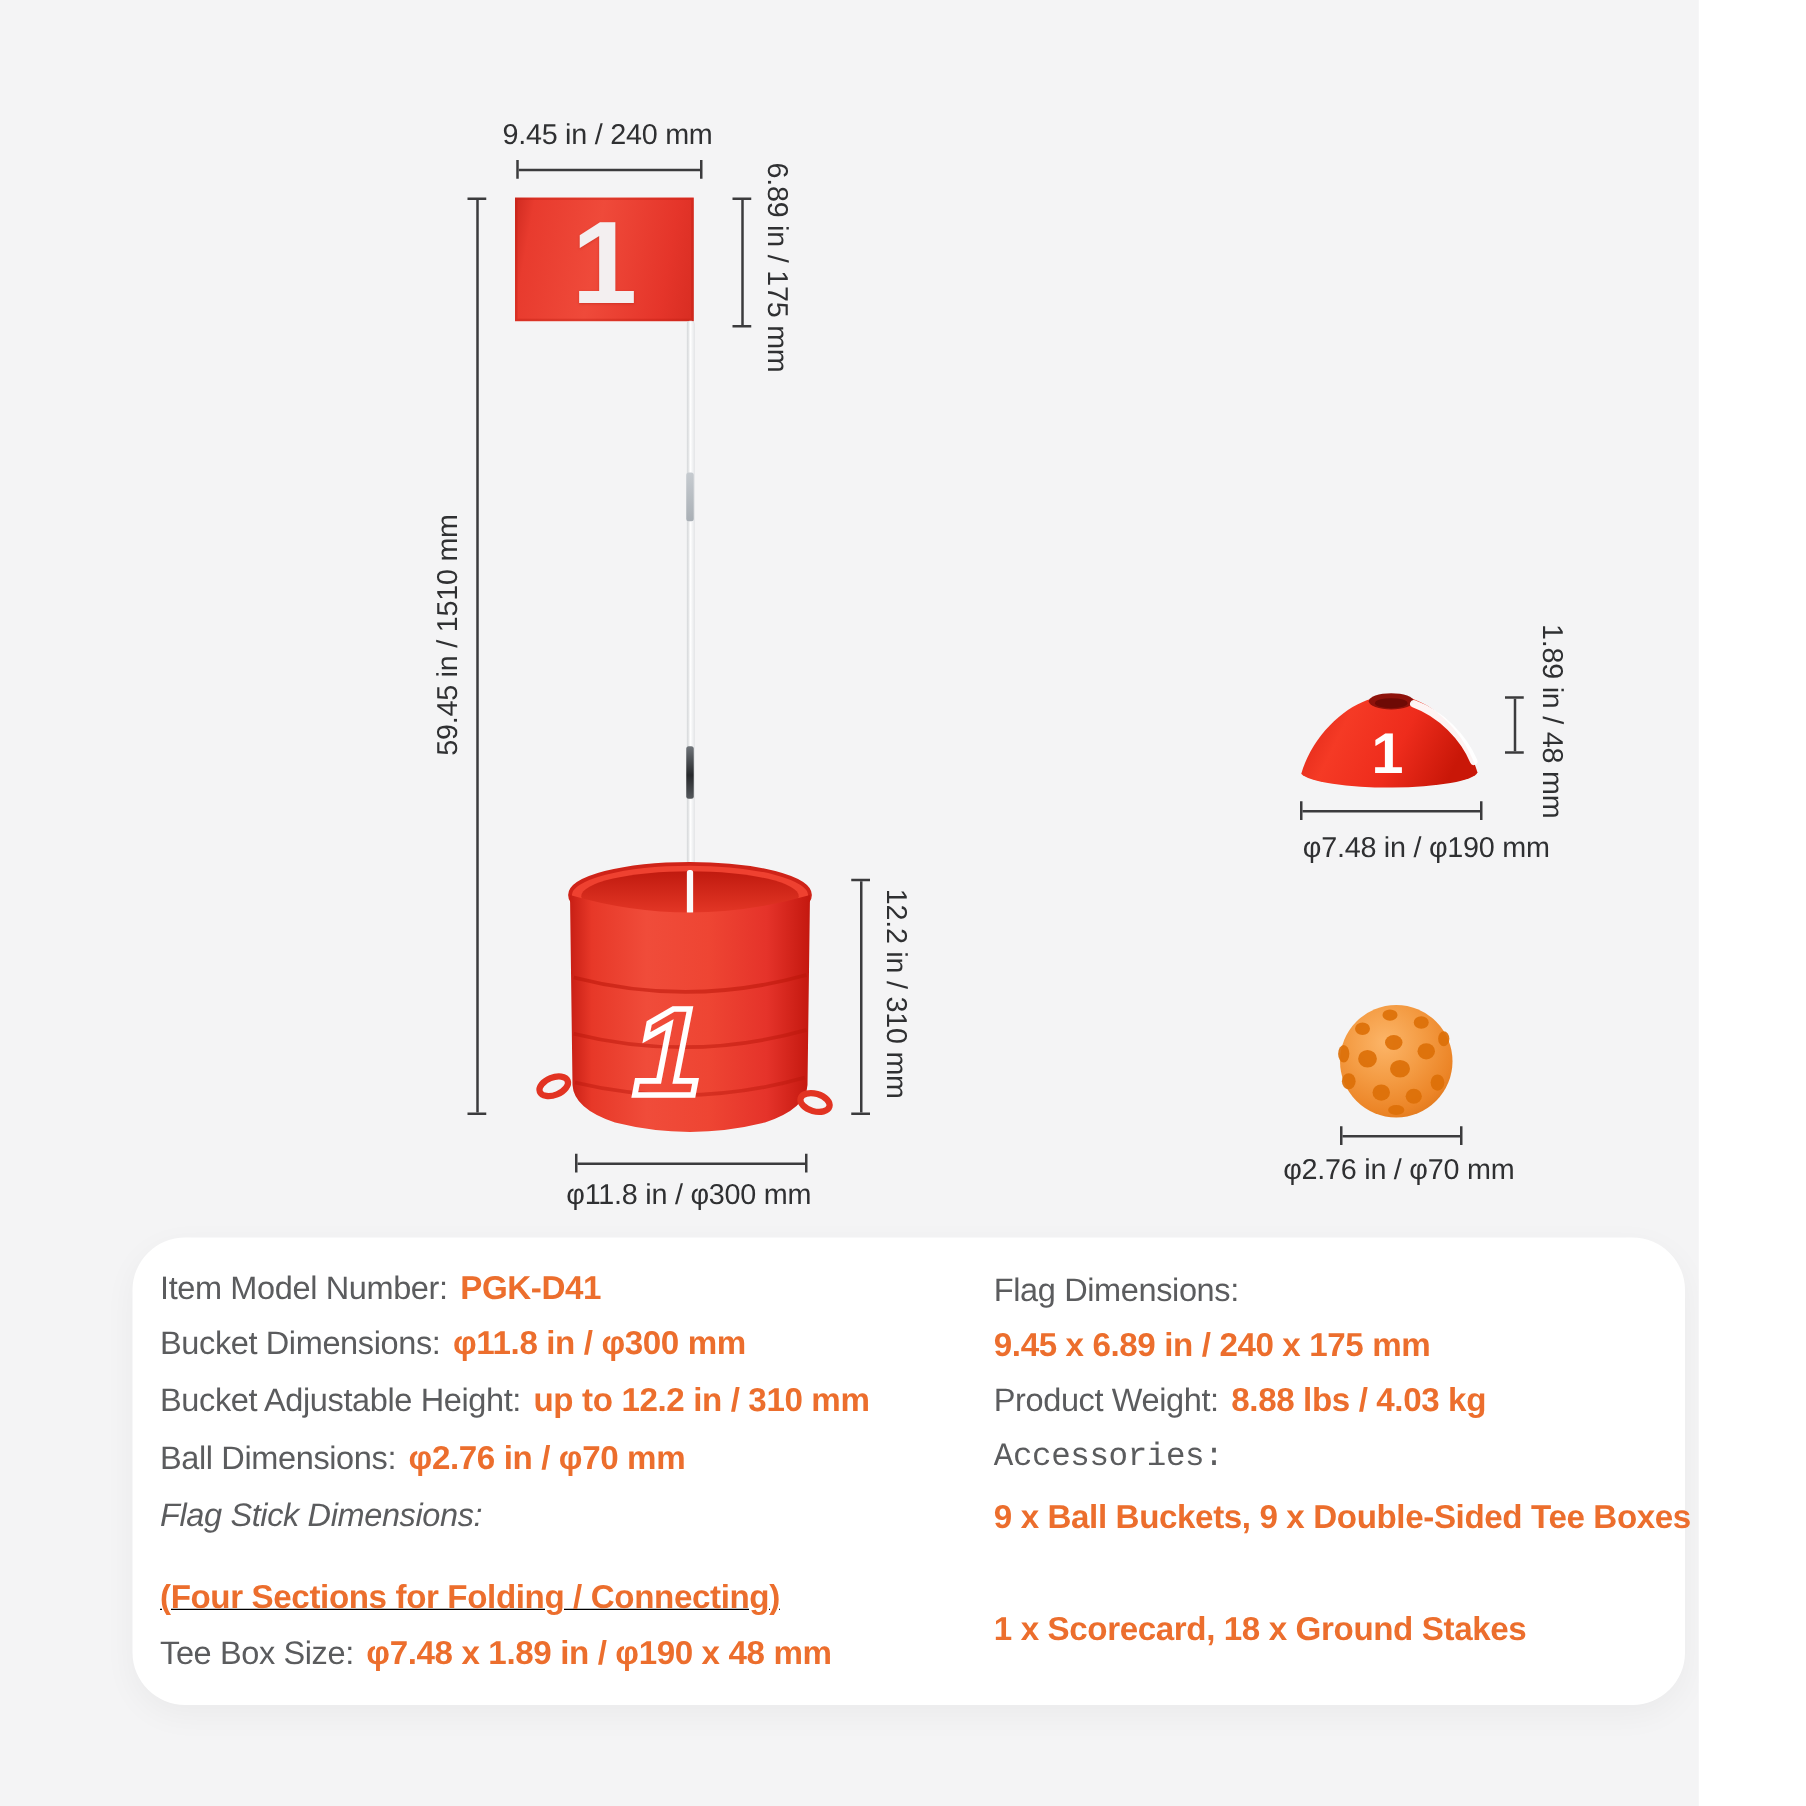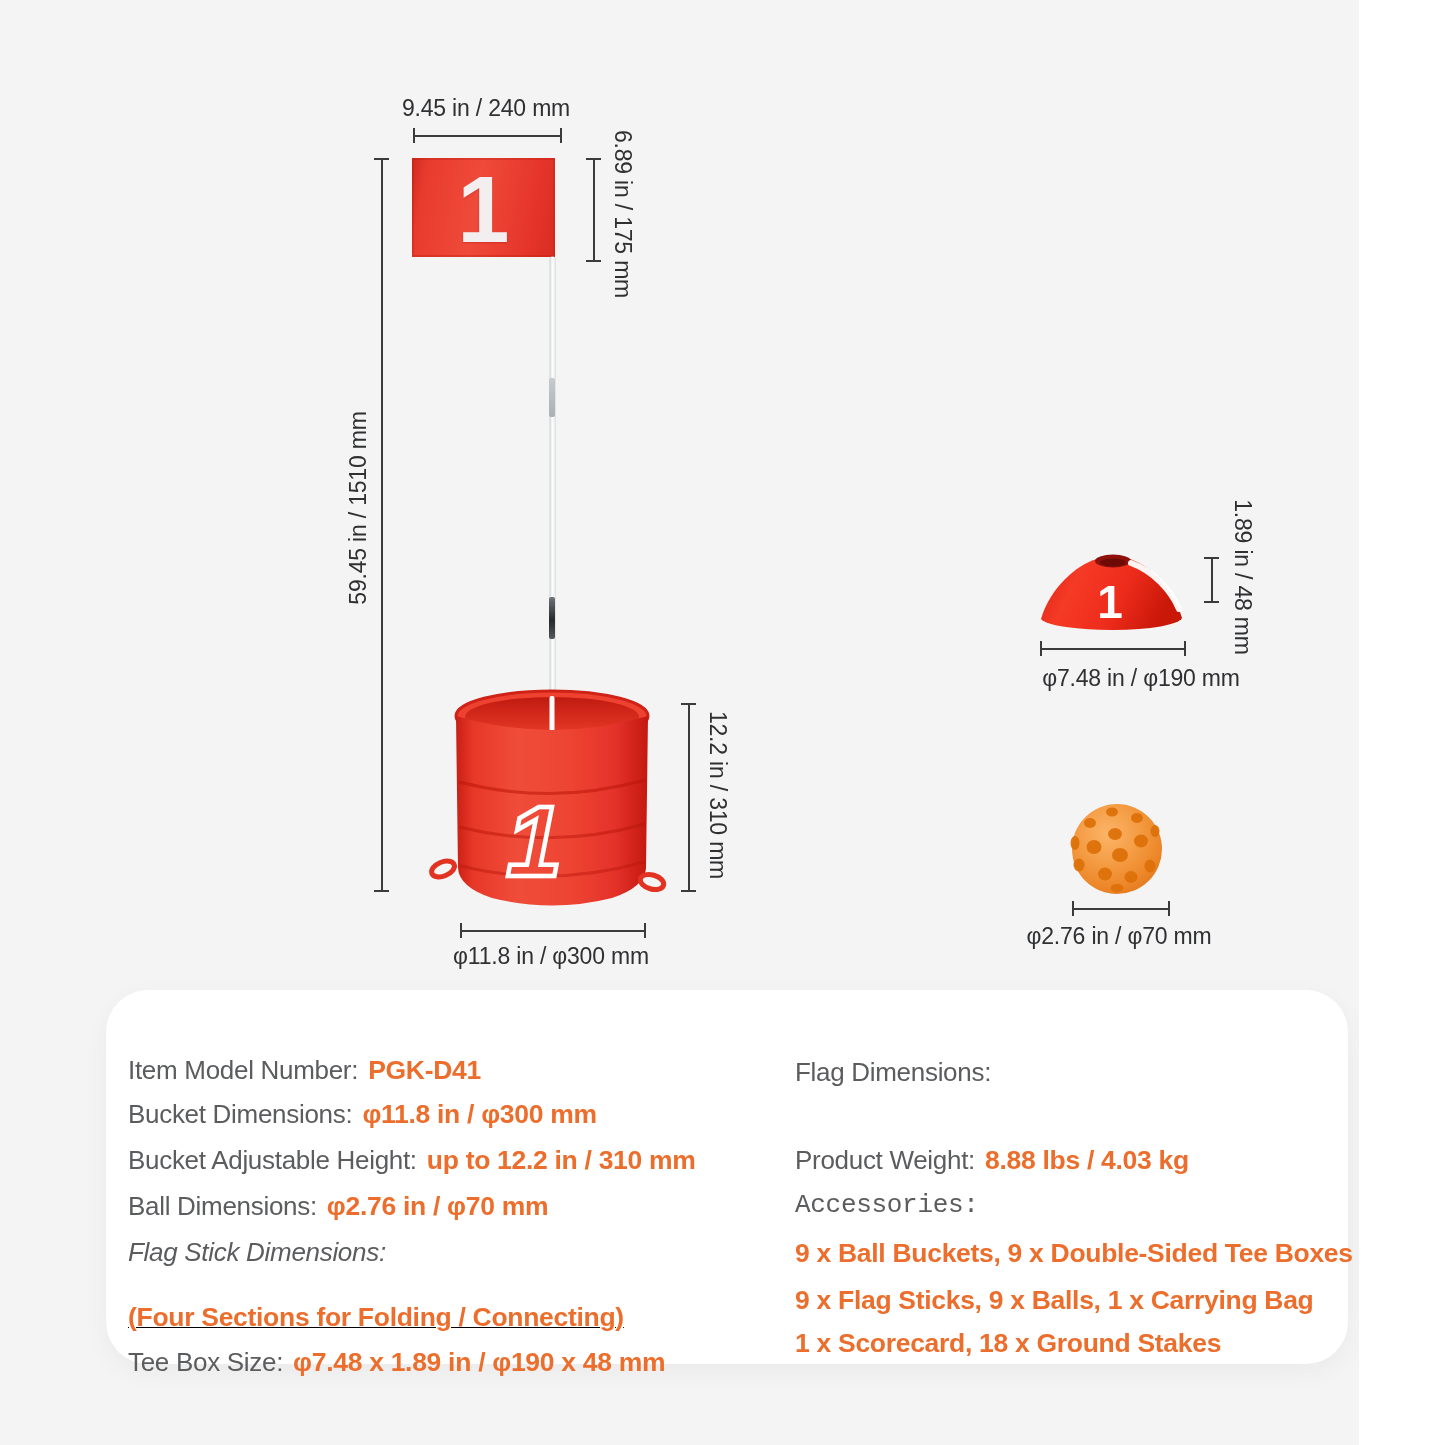--- a/index.html
+++ b/index.html
@@ -47,21 +47,21 @@
   .seg-light { top:378px; height:39px; background:linear-gradient(180deg,#c6cbd0,#a9afb5); }
   .seg-dark  { top:597px; height:42px; background:linear-gradient(180deg,#70757a,#26282b 55%,#54585c); }
   
   .art { position:absolute; }
   
   .panel {
     position:absolute; left:106px; top:990px; width:1242px; height:374px;
     background:#ffffff; border-radius:42px;
     box-shadow:0 8px 26px rgba(0,0,0,.045);
   }
-  .spec-row { position:absolute; white-space:nowrap; line-height:34px;margin-top:40px; }
+  .spec-row { position:absolute; white-space:nowrap; line-height:34px; }
   .spec-row .lbl {
     color:#5b5c5e; font-size:26px; font-weight:400; letter-spacing:-0.3px;
   }
   .spec-row .lbl:not(:empty) { margin-right:10px; }
   .spec-row .val {
     color:#ec6e2d; font-size:26.5px; font-weight:700; letter-spacing:-0.3px;
   }
   .col-left  { left:22px; }
   .col-right { left:689px; }
 </style>
@@ -184,20 +184,20 @@
 
     <div class="spec-row col-left" style="top:23px;"><span class="lbl">Item Model Number:</span><span class="val">PGK-D41</span></div>
     <div class="spec-row col-left" style="top:67px;"><span class="lbl">Bucket Dimensions:</span><span class="val">φ11.8 in / φ300 mm</span></div>
     <div class="spec-row col-left" style="top:113px;"><span class="lbl">Bucket Adjustable Height:</span><span class="val">up to 12.2 in / 310 mm</span></div>
     <div class="spec-row col-left" style="top:159px;"><span class="lbl">Ball Dimensions:</span><span class="val">φ2.76 in / φ70 mm</span></div>
     <div class="spec-row col-left" style="top:205px;font-style:italic;"><span class="lbl">Flag Stick Dimensions:</span><span class="val"></span></div>
     <div class="spec-row col-left" style="top:270px;text-decoration:underline;"><span class="lbl"></span><span class="val">(Four Sections for Folding / Connecting)</span></div>
     <div class="spec-row col-left" style="top:315px;"><span class="lbl">Tee Box Size:</span><span class="val">φ7.48 x 1.89 in / φ190 x 48 mm</span></div>
 
     <div class="spec-row col-right" style="top:25px;"><span class="lbl">Flag Dimensions:</span><span class="val"></span></div>
+    <div class="spec-row col-right" style="top:69px;"><span class="lbl"></span><span class="val">9.45 x 6.89 in / 240 x 175 mm</span></div>
     <div class="spec-row col-right" style="top:113px;"><span class="lbl">Product Weight:</span><span class="val">8.88 lbs / 4.03 kg</span></div>
     <div class="spec-row col-right" style="top:158px;font-family:Liberation Mono, monospace;"><span class="lbl">Accessories:</span><span class="val"></span></div>
     <div class="spec-row col-right" style="top:206px;"><span class="lbl"></span><span class="val">9 x Ball Buckets, 9 x Double-Sided Tee Boxes</span></div>
-    <div class="spec-row col-right" style="top:253px;"><span class="lbl"></span><span class="val">9 x Flag Sticks, 9 x Balls, 1 x Carrying Bag</span></div>
     <div class="spec-row col-right" style="top:296px;"><span class="lbl"></span><span class="val">1 x Scorecard, 18 x Ground Stakes</span></div>
 
   </div>
 </div>
 
 </body></html>

